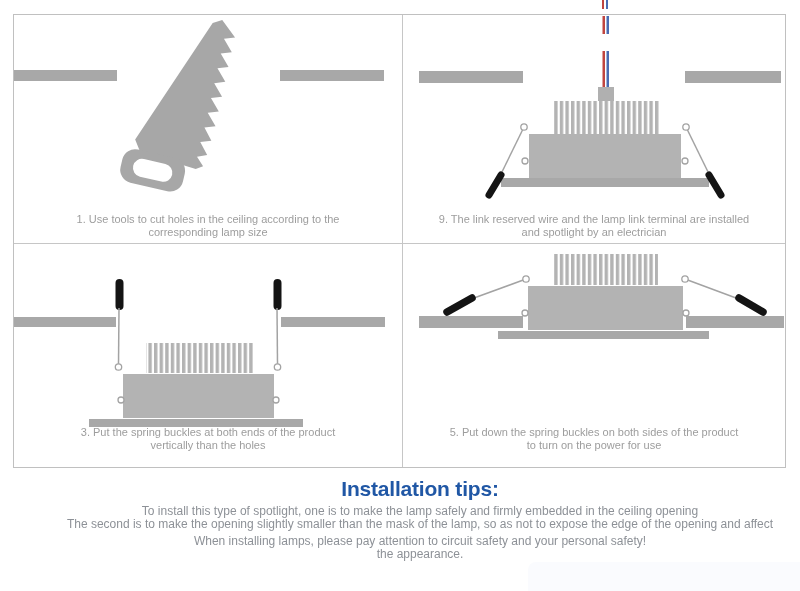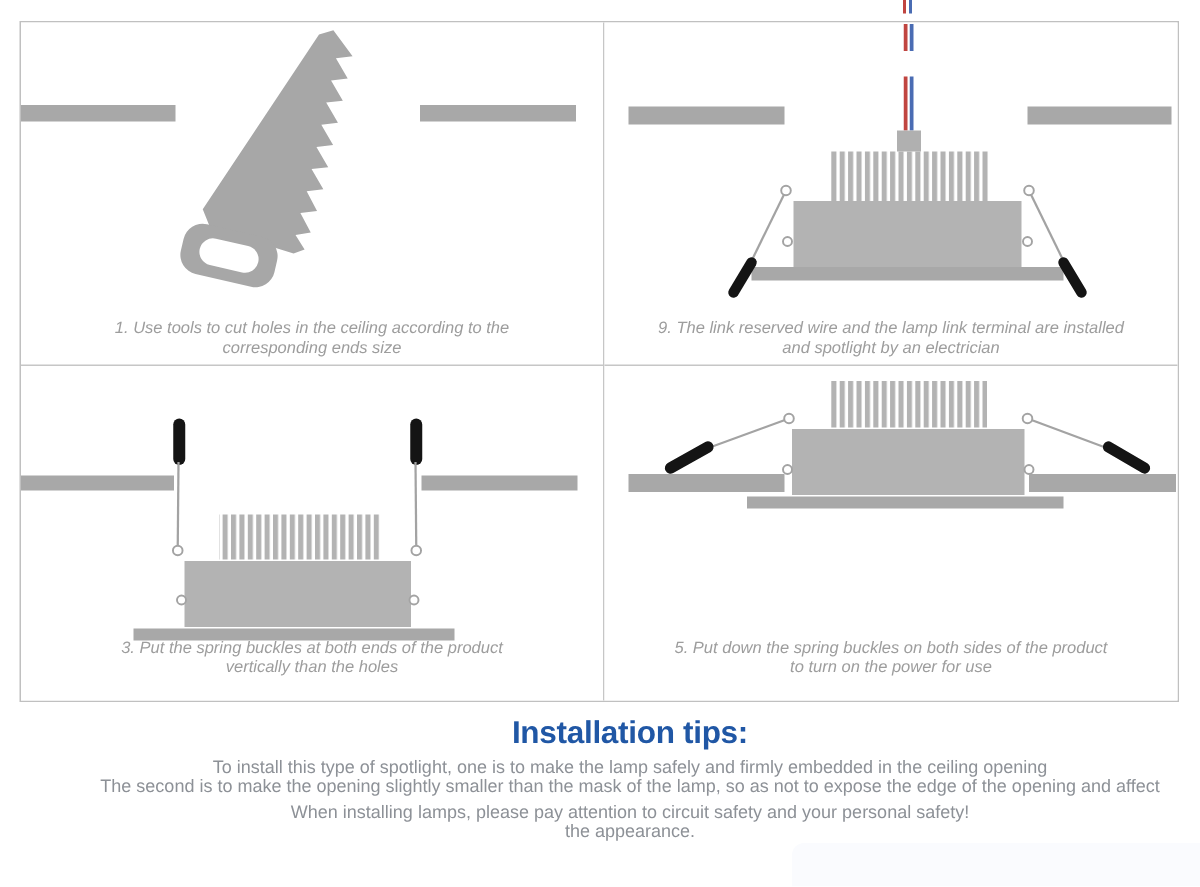--- a/index.html
+++ b/index.html
@@ -12,21 +12,21 @@
     position:absolute;left:13px;top:14px;
     display:grid;grid-template-columns:389px 382px;grid-template-rows:229px 223px;
     border:1px solid #c0c0c0;
   }
   .panel{position:relative;box-sizing:border-box;background:#fff;}
   .panel.b-r{border-right:1px solid #c6c6c6;}
   .panel.b-b{border-bottom:1px solid #c6c6c6;}
   .panel svg{position:absolute;left:0;top:0;display:block;}
   .caption{
     position:absolute;left:0;right:0;text-align:center;
-    color:#9d9d9d;font-size:11px;line-height:12.5px;white-space:nowrap;font-style:italic;
+    color:#9d9d9d;font-size:11px;line-height:12.5px;white-space:nowrap;
   }
   .cap-row1{top:198px;}
   .cap-row2{top:182px;}
   .wire-stub{position:absolute;top:0;width:2.5px;height:9px;}
   .wire-stub.red{left:601.5px;background:#c04540;}
   .wire-stub.blue{left:605.5px;background:#4a6cb3;}
   .tips{position:absolute;left:30px;top:476px;width:780px;text-align:center;}
   .tips-heading{
     color:#2057a5;font-size:21px;font-weight:bold;line-height:26px;
     letter-spacing:-0.2px;
@@ -52,21 +52,21 @@
       <rect x="0" y="55" width="103" height="11" fill="#a8a8a8"></rect>
       <rect x="266" y="55" width="104" height="11" fill="#a8a8a8"></rect>
       <g transform="translate(122,-2) rotate(20 50 95)">
         <path fill="#a7a7a7" d="M54,0 L72,12 L62,17 L74,27 L64,32 L76,42 L66,47 L78,57 L68,62 L80,72 L70,77 L82,87 L72,92 L84,102 L74,107 L85,117 L75,122 L86,132 L77,137 L86,144 L80,149 L22,152 L13,142 L46,6 Z"></path>
         <rect x="8" y="148" width="64" height="34" rx="13" fill="#a7a7a7" transform="rotate(-7 40 165)"></rect>
         <rect x="20" y="156" width="40" height="18" rx="9" fill="#ffffff" transform="rotate(-7 40 165)"></rect>
       </g>
     </svg>
     <div class="caption cap-row1">
       <div>1. Use tools to cut holes in the ceiling according to the</div>
-      <div>corresponding ends size</div>
+      <div>corresponding lamp size</div>
     </div>
   </div>
 
   <div class="panel b-b">
     <svg width="382" height="229" viewBox="0 0 382 229">
       <rect x="16" y="56" width="104" height="12" fill="#a8a8a8"></rect>
       <rect x="282" y="56" width="96" height="12" fill="#a8a8a8"></rect>
       <g>
         <rect x="199.5" y="1" width="2.5" height="18" fill="#c04540"></rect>
         <rect x="203.5" y="1" width="2.5" height="18" fill="#4a6cb3"></rect>

